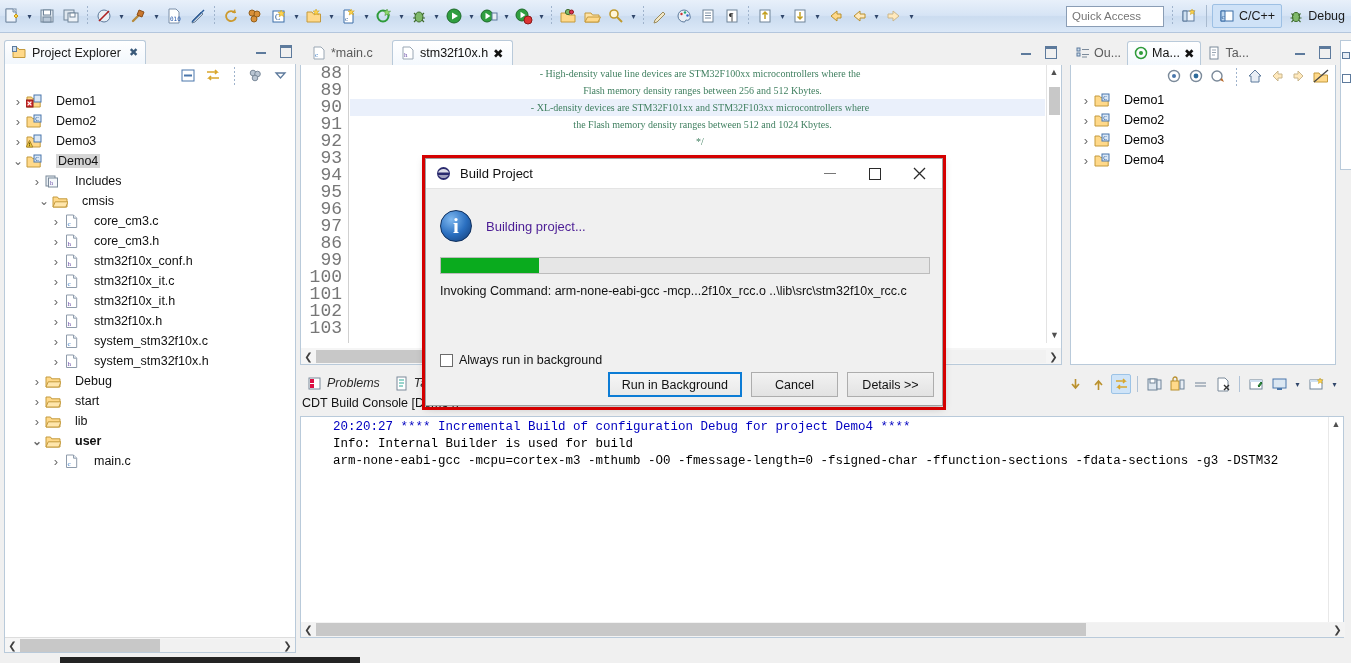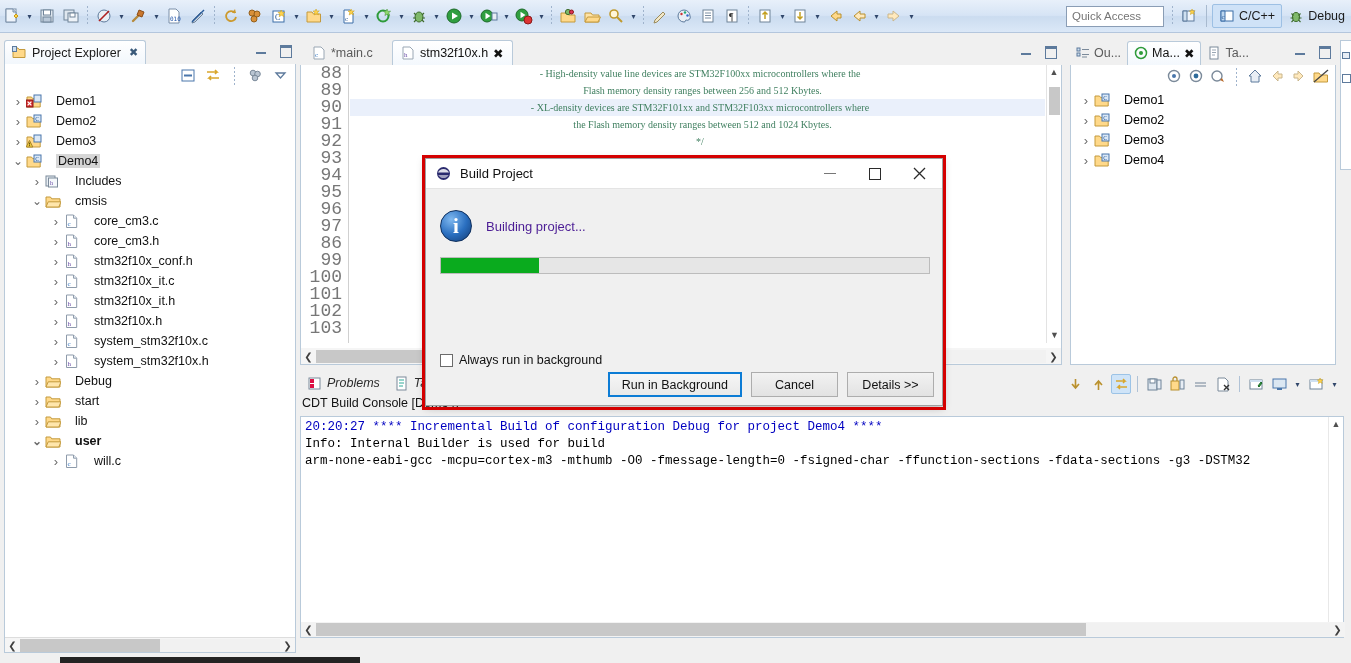--- a/index.html
+++ b/index.html
@@ -564,21 +564,21 @@
             <span class="tw closed"></span>
             <span class="tree-ico">
               <svg width="16" height="15" viewBox="0 0 16 15">
                 <rect x="1" y="2" width="9" height="10" fill="#e9eef4" stroke="#7b8a9a"></rect>
                 <rect x="3.5" y="4" width="9" height="9" fill="#f5f8fb" stroke="#7b8a9a"></rect>
                 <text x="5" y="11" font-size="6" fill="#6b4fa8" font-family="serif">h</text>
               </svg>
             </span>
             <span class="lbl">Includes</span>
           </div>
-          <div class="tree-row" style="padding-left: 25px;">
+          <div class="tree-row" style="padding-left: 32px;">
             <span class="tw open"></span>
             <span class="tree-ico">
               <svg width="16" height="15" viewBox="0 0 16 15">
                 <path d="M1 3 h4.5 l1.2 1.8 h8.3 v8.2 h-14z" fill="#ffd98a" stroke="#c49a3d"></path>
                 <path d="M1 13 l2.2-5.2h12.8L13.8 13z" fill="#ffe6ac" stroke="#c49a3d"></path>
               </svg>
             </span>
             <span class="lbl">cmsis</span>
           </div>
           <div class="tree-row" style="padding-left: 44px;">
@@ -711,21 +711,21 @@
           </div>
           <div class="tree-row" style="padding-left: 44px;">
             <span class="tw closed"></span>
             <span class="tree-ico">
               <svg width="16" height="15" viewBox="0 0 16 15">
                 <path d="M2.5 1 h7 l3.2 3.2 v9.3 h-10.2z" fill="#ffffff" stroke="#8e9bab"></path>
                 <path d="M9.5 1 v3.2 h3.2" fill="#e4ebf3" stroke="#8e9bab"></path>
                 <text x="3.6" y="11.5" font-size="7" fill="#2a6fbf" font-family="serif">c</text>
               </svg>
             </span>
-            <span class="lbl">will.c</span>
+            <span class="lbl">main.c</span>
           </div>
         </div>
       <div class="hscroll">
         <div class="hs-arrow">❮</div>
         <div class="hs-track">
           <div class="hs-thumb" style="left:0; width:140px;"></div>
         </div>
         <div class="hs-arrow">❯</div>
       </div>
     </div>
@@ -1022,21 +1022,21 @@
               <rect x="2" y="4" width="12" height="9" fill="#fff" stroke="#6f8398"></rect>
               <path d="M2 4 h12 v2 h-12z" fill="#cfe0f0"></path>
               <path d="M12 2 l0.9 2 2.1-0.3-1.5 1.6 0.8 2-2.1-1-1.8 1.2 0.4-2.2-1.4-1.4 2.2-0.2z" fill="#ffd34d" stroke="#c79b12" stroke-width="0.5"></path>
             </svg>
         </div>
         <div class="tb-arrow"></div>
       </div>
     </div>
     <div class="con-title">CDT Build Console [Demo4]</div>
     <div class="con-body">
-      <div id="con-lines" style="padding-top:2px;">
+      <div id="con-lines" style="padding-top:2px;padding-left:28px;">
           <div class="con-line con-blue">20:20:27 **** Incremental Build of configuration Debug for project Demo4 ****</div>
           <div class="con-line con-black">Info: Internal Builder is used for build</div>
           <div class="con-line con-black">arm-none-eabi-gcc -mcpu=cortex-m3 -mthumb -O0 -fmessage-length=0 -fsigned-char -ffunction-sections -fdata-sections -g3 -DSTM32</div>
         </div>
       <div class="con-vscroll">
         <div class="vs-arrow">▲</div>
         <div class="vs-arrow" style="position:absolute;bottom:0;width:15px;">▼</div>
       </div>
       <div class="con-hscroll">
         <div class="hs-arrow">❮</div>
@@ -1071,20 +1071,21 @@
       </div>
     </div>
     <div class="dlg-content">
       <div class="dlg-msgrow">
         <div class="info-circle">i</div>
         <div class="dlg-msg">Building project...</div>
       </div>
       <div class="pbar">
         <div class="pbar-fill" id="pbar-fill" style="width: 20%; background: rgb(10, 171, 30);"></div>
       </div>
+      <div class="dlg-sub">Invoking Command: arm-none-eabi-gcc -mcp...2f10x_rcc.o ..\lib\src\stm32f10x_rcc.c</div>
       <div class="dlg-chk">
         <span class="chkbox"></span>
         <span class="dlg-chk-lbl">Always run in background</span>
       </div>
       <div class="dlg-btns">
         <div class="dbtn default">Run in Background</div>
         <div class="dbtn">Cancel</div>
         <div class="dbtn">Details &gt;&gt;</div>
       </div>
     </div>

